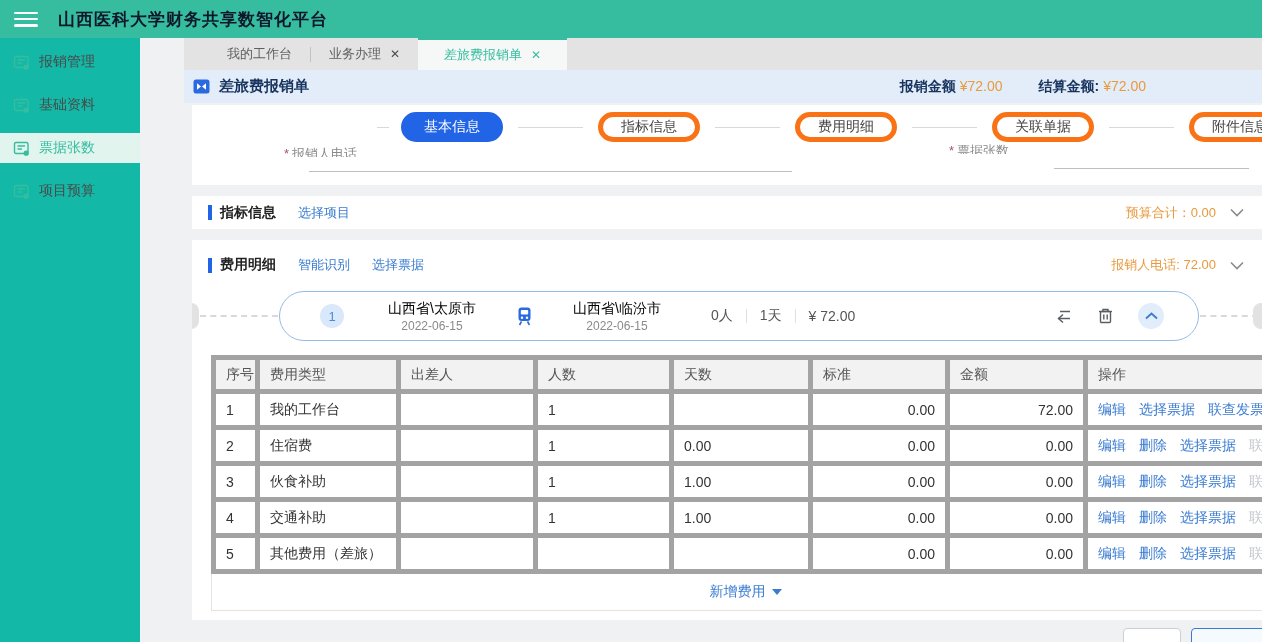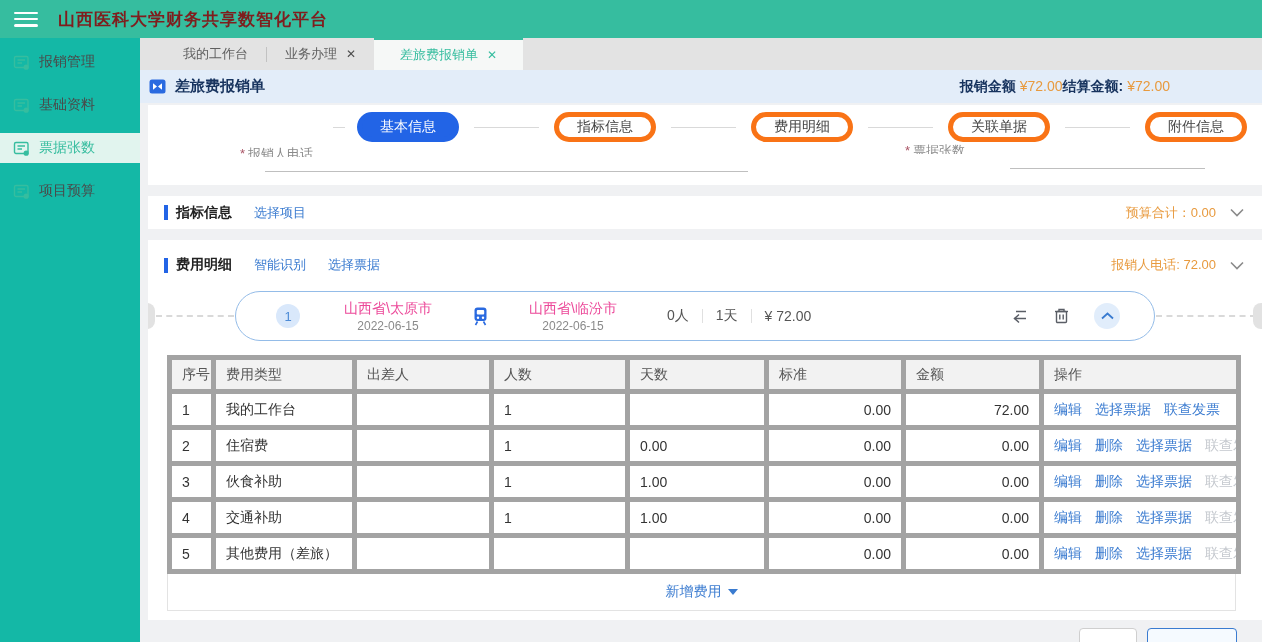--- a/index.html
+++ b/index.html
@@ -3,45 +3,45 @@
 <meta charset="utf-8">
 <style>
   * { margin:0; padding:0; box-sizing:border-box; }
   html,body { width:1262px; height:642px; overflow:hidden; }
   body { font-family:"Liberation Sans","DejaVu Sans",sans-serif; background:#f0f1f3; color:#333; }
 
   
   .topbar { height:38px; background:#36bd9f; display:flex; align-items:center; padding:0 14px; }
   .hamburger { width:24px; height:15px; display:flex; flex-direction:column; justify-content:space-between; cursor:pointer; }
   .hamburger i { display:block; height:2.5px; background:#fff; border-radius:2px; }
-  .topbar-title { color:#7f1d1d; font-size:17px; font-weight:bold; margin-left:20px; letter-spacing:1px; }
+  .topbar-title { color:#0f172a; font-size:17px; font-weight:bold; margin-left:20px; letter-spacing:1px; }
 
   
   .layout { display:flex; height:604px; }
   .sidebar { width:140px; background:#14b8a6; padding-top:9px; flex:none; }
   .side-item { height:30px; display:flex; align-items:center; gap:9px; padding-left:13px; margin-bottom:13px; font-size:14px; color:#4a4a4a; cursor:pointer; }
   .side-item.active { background:#e1f4ee; color:#36bd9f; }
   .side-icon { width:17px; height:17px; display:inline-flex; }
 
-  .main { flex:1; min-width:0; display:flex; flex-direction:column; background:#f0f1f3; }
+  .main { flex:1; min-width:0; display:flex; flex-direction:column; background:#f0f1f3;padding-left:44px; }
 
   
   .tabstrip { height:32px; background:#e3e3e3; display:flex; align-items:stretch; flex:none; }
   .tab { display:flex; align-items:center; padding:0 18px; font-size:13px; color:#5f5f5f; cursor:pointer; }
   .tab .close-x { margin-left:9px; font-size:12px; color:#4d4d4d; }
   .tab.active { background:#f6f8f7; border-top:2px solid #36bd9f; color:#36bd9f; padding:0 26px; }
   .tab.active .close-x { color:#36bd9f; }
   .tab-sep { width:1px; height:15px; background:#c2c2c2; align-self:center; }
   .tabstrip .spacer-l { width:25px; }
 
   
   .titleband { height:33px; background:#e3edf9; display:flex; align-items:center; padding-left:9px; flex:none; }
   .doc-icon { width:17px; height:17px; display:inline-flex; }
   .page-title { font-size:15px; font-weight:bold; color:#17335e; margin-left:9px; }
-  .amounts { margin-left:auto; margin-right:92px; display:flex; }
+  .amounts { margin-left:auto; margin-right:116px; display:flex; gap:36px; }
   .amount-item { font-size:14px; }
   .amount-label { font-weight:bold; color:#17335e; }
   .amount-value { color:#e89a3e; margin-left:4px; }
 
   
   .content { position:relative; flex:1; overflow:hidden; padding-left:8px; }
   .panel { background:#fff; }
 
   .panel-basic { position:relative; height:80px; margin-top:2px; overflow:hidden; }
   .steps { position:absolute; top:7px; left:0; right:0; display:flex; align-items:center; padding-left:185px; }
@@ -73,21 +73,21 @@
   .carousel { position:relative; height:52px; margin-top:10px; }
   .semi { position:absolute; top:13px; width:16px; height:26px; background:#e2e2e2; border-radius:13px; }
   .semi.left { left:-9px; } .semi.right { right:-7px; }
   .c-dash { position:absolute; top:25px; border-top:2px dashed #d9d9d9; }
   .c-dash.l { left:8px; width:78px; } .c-dash.r { left:1008px; width:100px; }
   .trip-card { position:absolute; left:87px; top:1px; width:920px; height:50px; border:1px solid #94bce8; border-radius:25px;
                background:#fff; display:flex; align-items:center; padding:0 34px 0 40px; }
   .trip-badge { width:24px; height:24px; border-radius:50%; background:#d9e8fb; color:#4d8bd6; font-size:13px;
                 display:flex; align-items:center; justify-content:center; flex:none; }
   .trip-city { width:120px; text-align:center; margin-left:28px; }
-  .trip-city .city { font-size:14px; color:#ec4899; }
+  .trip-city .city { font-size:14px; color:#000000; }
   .trip-city .date { font-size:12px; color:#8a8a8a; margin-top:1px; }
   .trip-mode { margin-left:22px; display:inline-flex; }
   .trip-city.to { margin-left:22px; }
   .trip-stats { display:flex; align-items:center; margin-left:34px; gap:13px; font-size:14px; color:#555; }
   .t-sep { width:1px; height:14px; background:#e0e0e0; }
   .trip-icons { margin-left:auto; display:flex; align-items:center; gap:24px; }
   .icon-btn { display:inline-flex; cursor:pointer; }
   .chev-circle { width:26px; height:26px; border-radius:50%; background:#e1edfb; display:flex; align-items:center; justify-content:center; cursor:pointer; }
 
   

